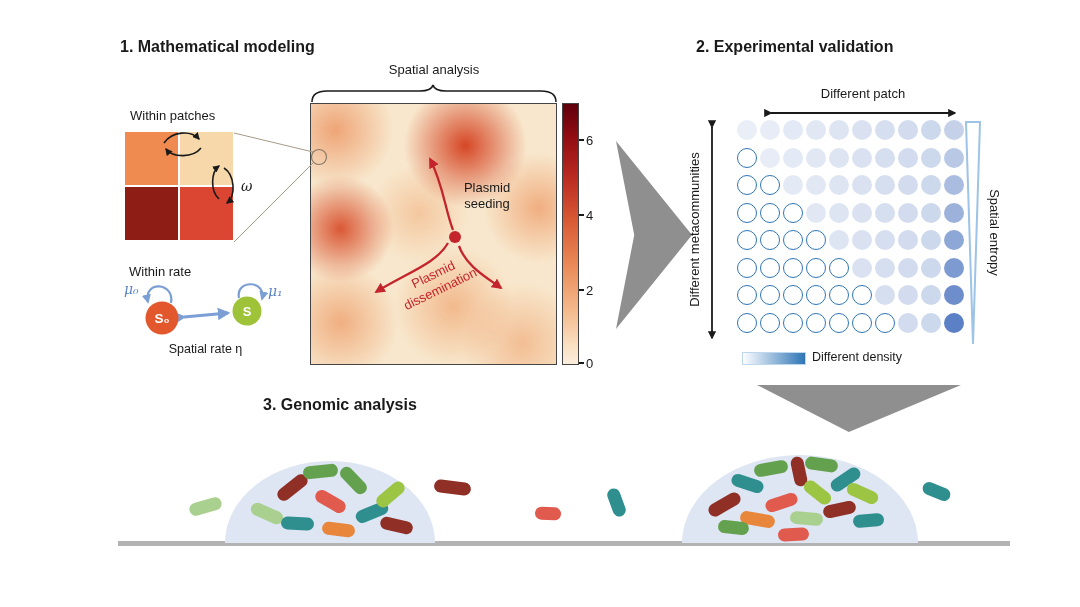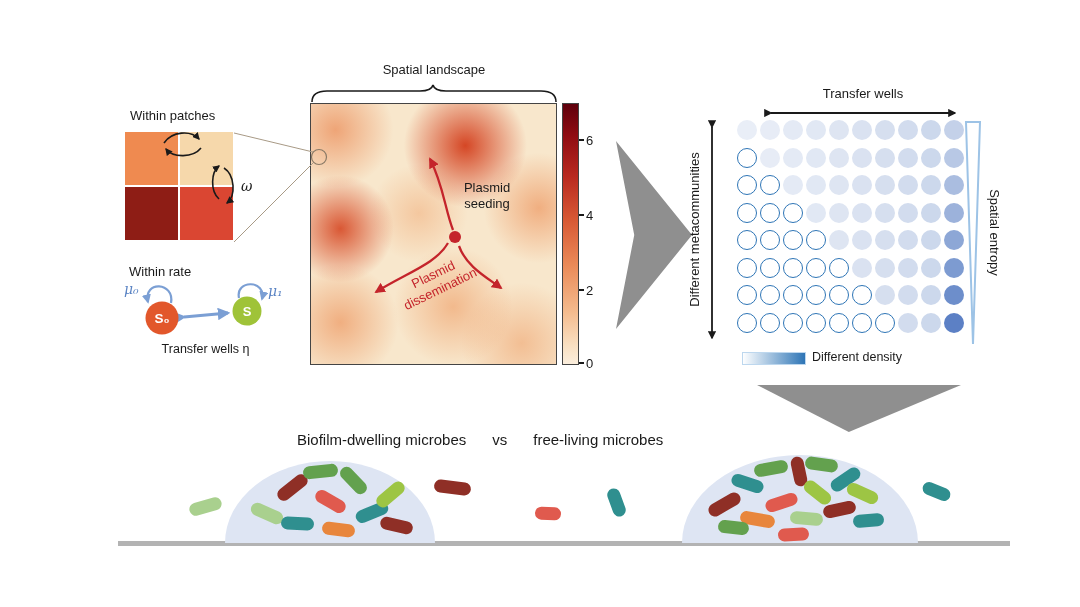--- a/index.html
+++ b/index.html
@@ -55,21 +55,22 @@
   .subtitle{position:absolute;left:297px;top:431px;display:flex;gap:26px;font-size:15px;}
 
   .overlay{position:absolute;left:0;top:0;width:1080px;height:607px;pointer-events:none;z-index:10;}
   .toptext{z-index:11;}
 </style>
 </head>
 <body>
 
 <div class="canvas">
 
-  <div class="abs lbl center" style="left:354px;top:62px;width:160px;">Spatial landscape</div>
+  <div class="abs title" style="left:120px;top:38px;">1. Mathematical modeling</div>
+  <div class="abs lbl center" style="left:354px;top:62px;width:160px;">Spatial analysis</div>
   <div class="abs lbl" style="left:130px;top:108px;">Within patches</div>
 
   <div class="patch-grid">
     <div class="patch" style="background: rgb(239, 138, 80);"></div>
     <div class="patch" style="background: rgb(246, 216, 171);"></div>
     <div class="patch" style="background: rgb(142, 29, 21);"></div>
     <div class="patch" style="background: rgb(218, 70, 50);"></div>
   </div>
   <div class="abs greek" style="left:241px;top:178px;">ω</div>
 
@@ -85,26 +86,27 @@
   <div class="cbar-label" style="top:356px;">0</div>
 
   <div class="abs lbl pre center toptext" style="left:447px;top:180px;width:80px;">Plasmid
 seeding</div>
   <div class="abs lbl pre center toptext" style="left:372px;top:266px;width:130px;color:#c4242b;transform:rotate(-26deg);">Plasmid
 dissemination</div>
 
   <div class="abs lbl" style="left:129px;top:264px;">Within rate</div>
   <div class="abs greek blue-greek" style="left:124px;top:281px;">μ₀</div>
   <div class="abs greek blue-greek" style="left:268px;top:283px;">μ₁</div>
-  <div class="abs center" style="left:148px;top:342px;width:115px;font-size:12.5px;">Transfer wells η</div>
+  <div class="abs center" style="left:148px;top:342px;width:115px;font-size:12.5px;">Spatial rate η</div>
 
   <div class="arrow-right"></div>
   <div class="arrow-down"></div>
 
-  <div class="abs lbl center" style="left:788px;top:86px;width:150px;">Transfer wells</div>
+  <div class="abs title" style="left:696px;top:38px;">2. Experimental validation</div>
+  <div class="abs lbl center" style="left:788px;top:86px;width:150px;">Different patch</div>
   <div class="abs lbl center rot-ccw" style="left:574px;top:222px;width:240px;">Different metacommunities</div>
   <div class="abs lbl center rot-cw" style="left:929px;top:225px;width:130px;">Spatial entropy</div>
 
   <div class="well-grid" style="grid-template-columns: repeat(10, 20px);">
       <div class="well" style="background: rgb(233, 238, 247);"></div>
       <div class="well" style="background: rgb(231, 236, 246);"></div>
       <div class="well" style="background: rgb(228, 234, 245);"></div>
       <div class="well" style="background: rgb(225, 232, 244);"></div>
       <div class="well" style="background: rgb(222, 229, 242);"></div>
       <div class="well" style="background: rgb(218, 226, 241);"></div>
@@ -180,25 +182,21 @@
       <div class="well outlined" style="border-color: rgb(46, 117, 182);"></div>
       <div class="well outlined" style="border-color: rgb(46, 117, 182);"></div>
       <div class="well" style="background: rgb(210, 220, 238);"></div>
       <div class="well" style="background: rgb(204, 216, 236);"></div>
       <div class="well" style="background: rgb(92, 128, 197);"></div>
     </div>
 
   <div class="gradbar"></div>
   <div class="abs" style="left:812px;top:350px;font-size:12.5px;">Different density</div>
 
-  <div class="subtitle">
-    <span>Biofilm-dwelling microbes</span>
-    <span>vs</span>
-    <span>free-living microbes</span>
-  </div>
+  <div class="abs title" style="left:263px;top:396px;">3. Genomic analysis</div>
 
   <div class="baseline"></div>
   <div>
       <div class="dome" style="left: 225px; top: 461px; width: 210px; height: 82px; z-index: 2;"></div>
       <div class="dome" style="left: 682px; top: 455px; width: 236px; height: 88px; z-index: 2;"></div>
     </div>
   <div style="position:absolute;left:0;top:0;z-index:3;">
       <div class="rod" style="width: 34px; left: 250px; top: 506.5px; background: rgb(169, 208, 142); transform: rotate(24deg);"></div>
       <div class="rod" style="width: 35px; left: 274.5px; top: 480.5px; background: rgb(143, 47, 38); transform: rotate(-38deg);"></div>
       <div class="rod" style="width: 35px; left: 302.5px; top: 464.5px; background: rgb(99, 161, 78); transform: rotate(-6deg);"></div>

